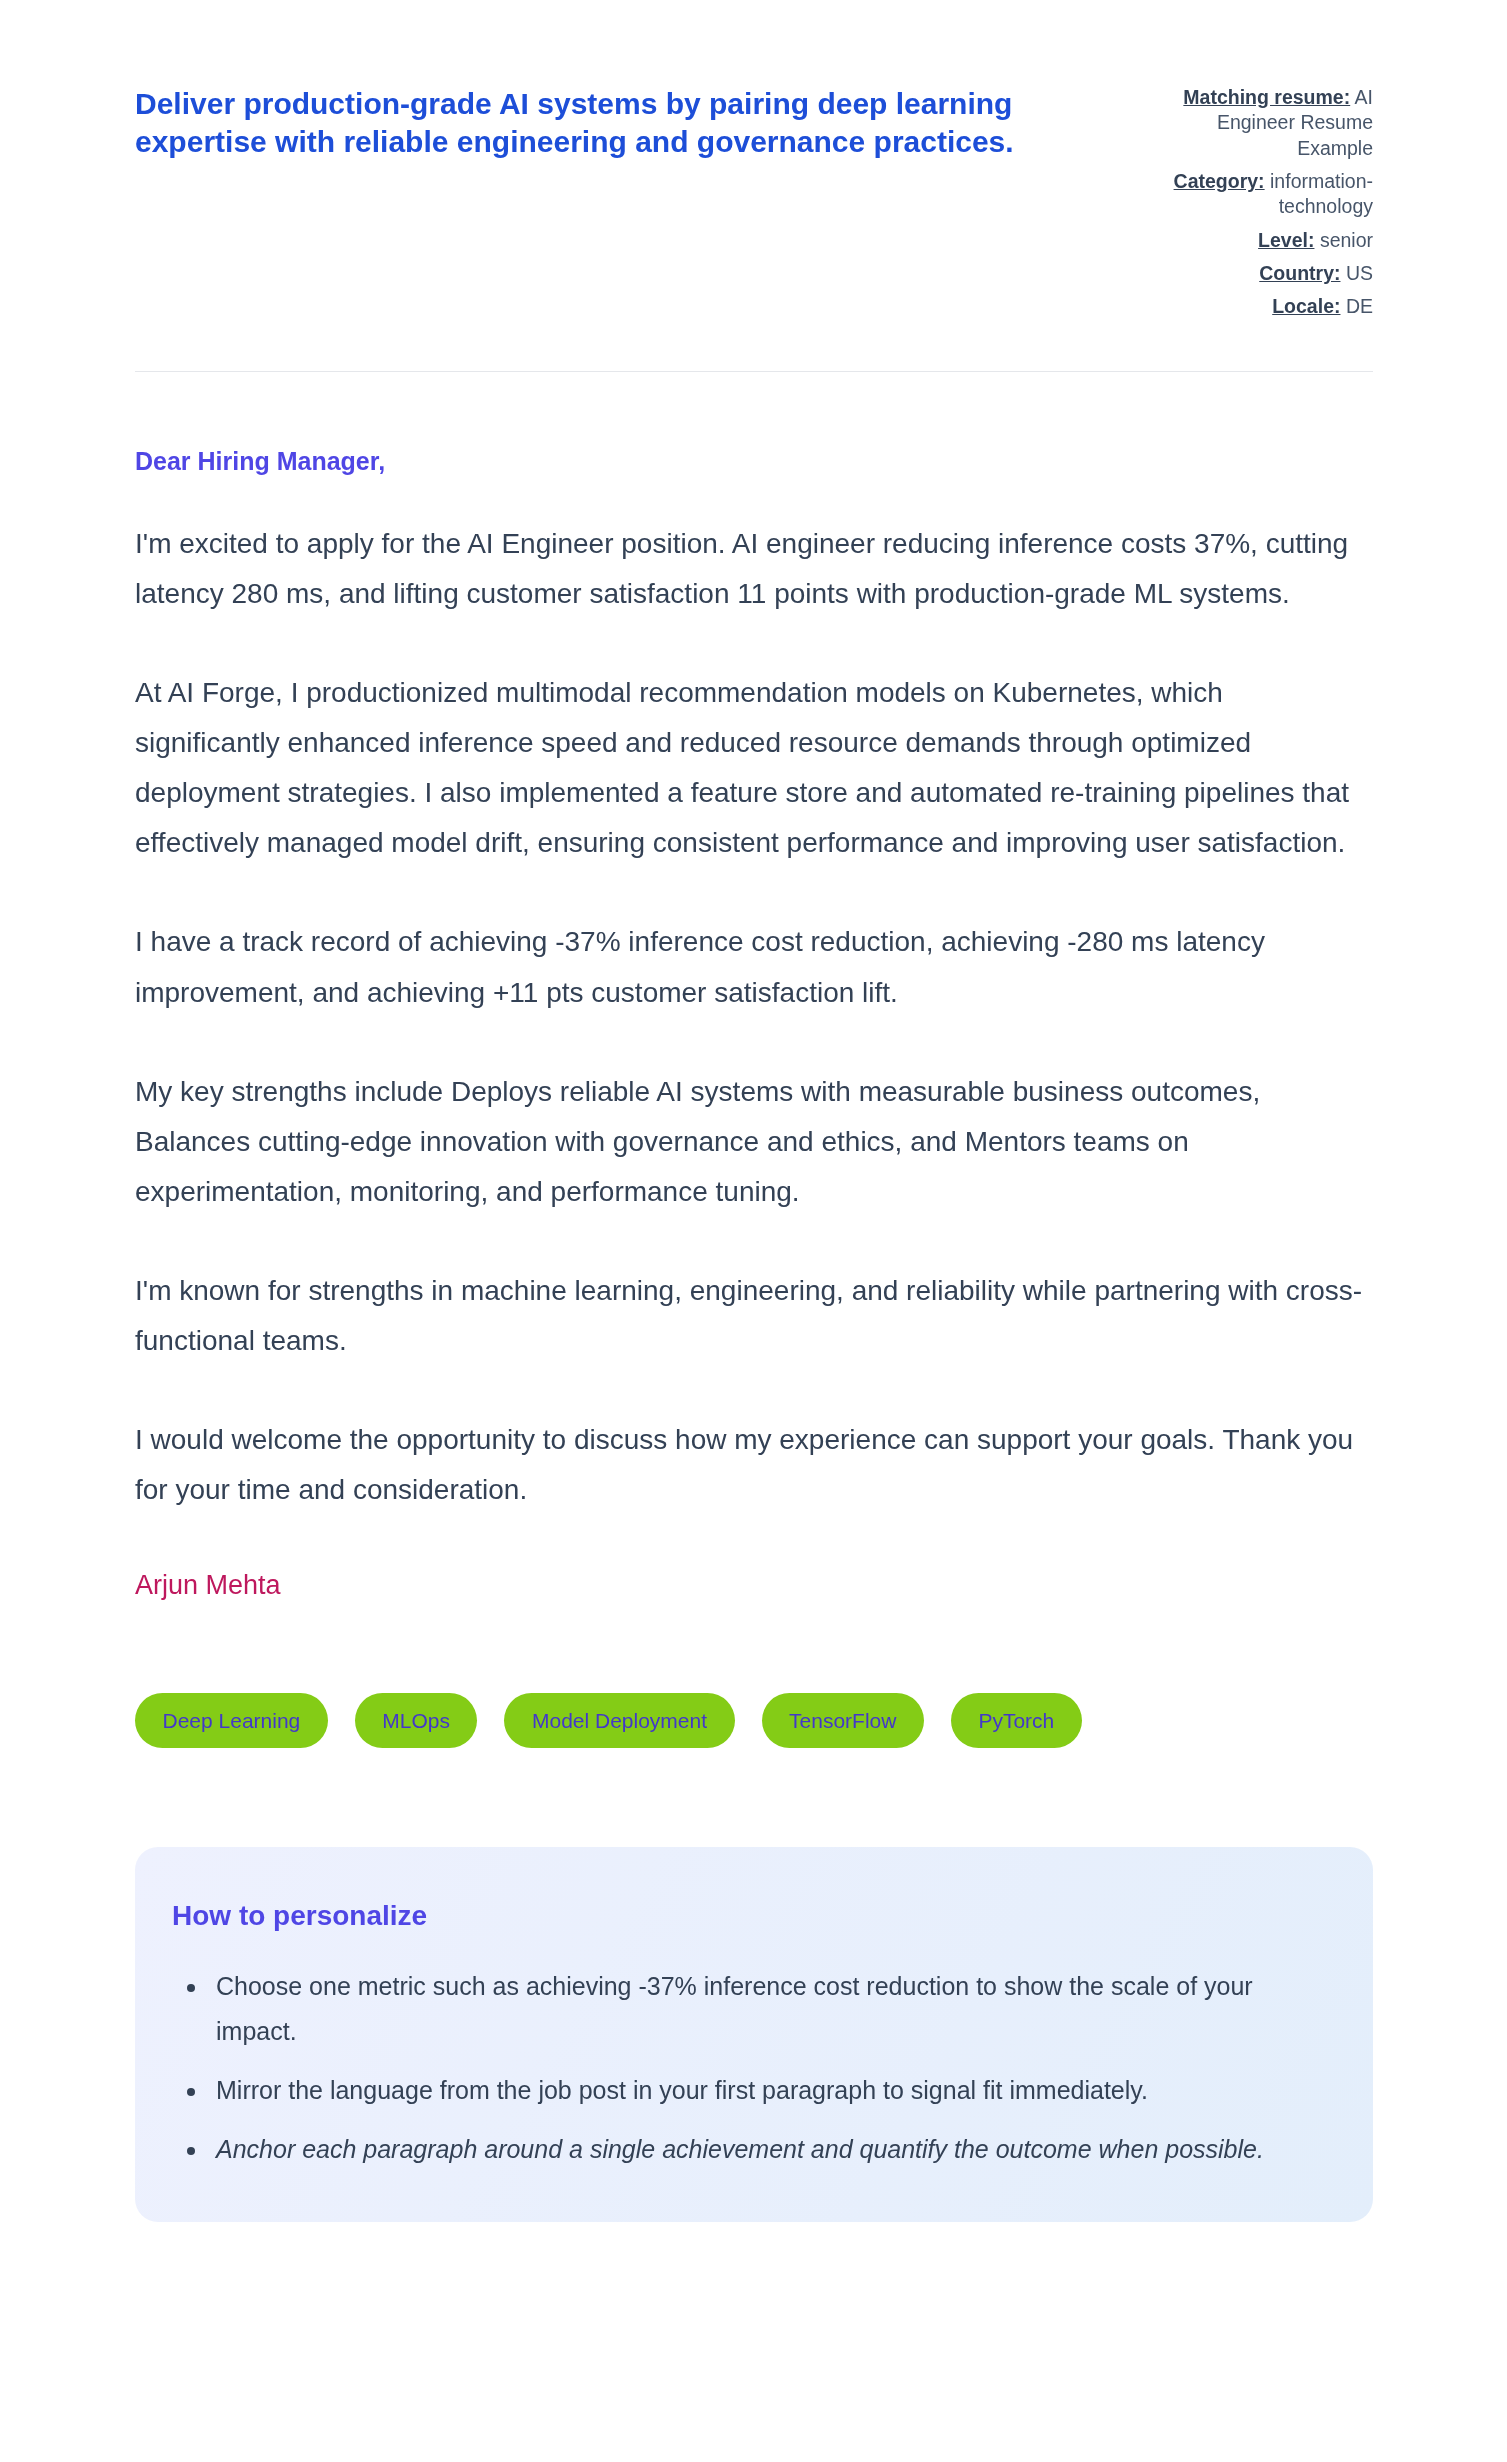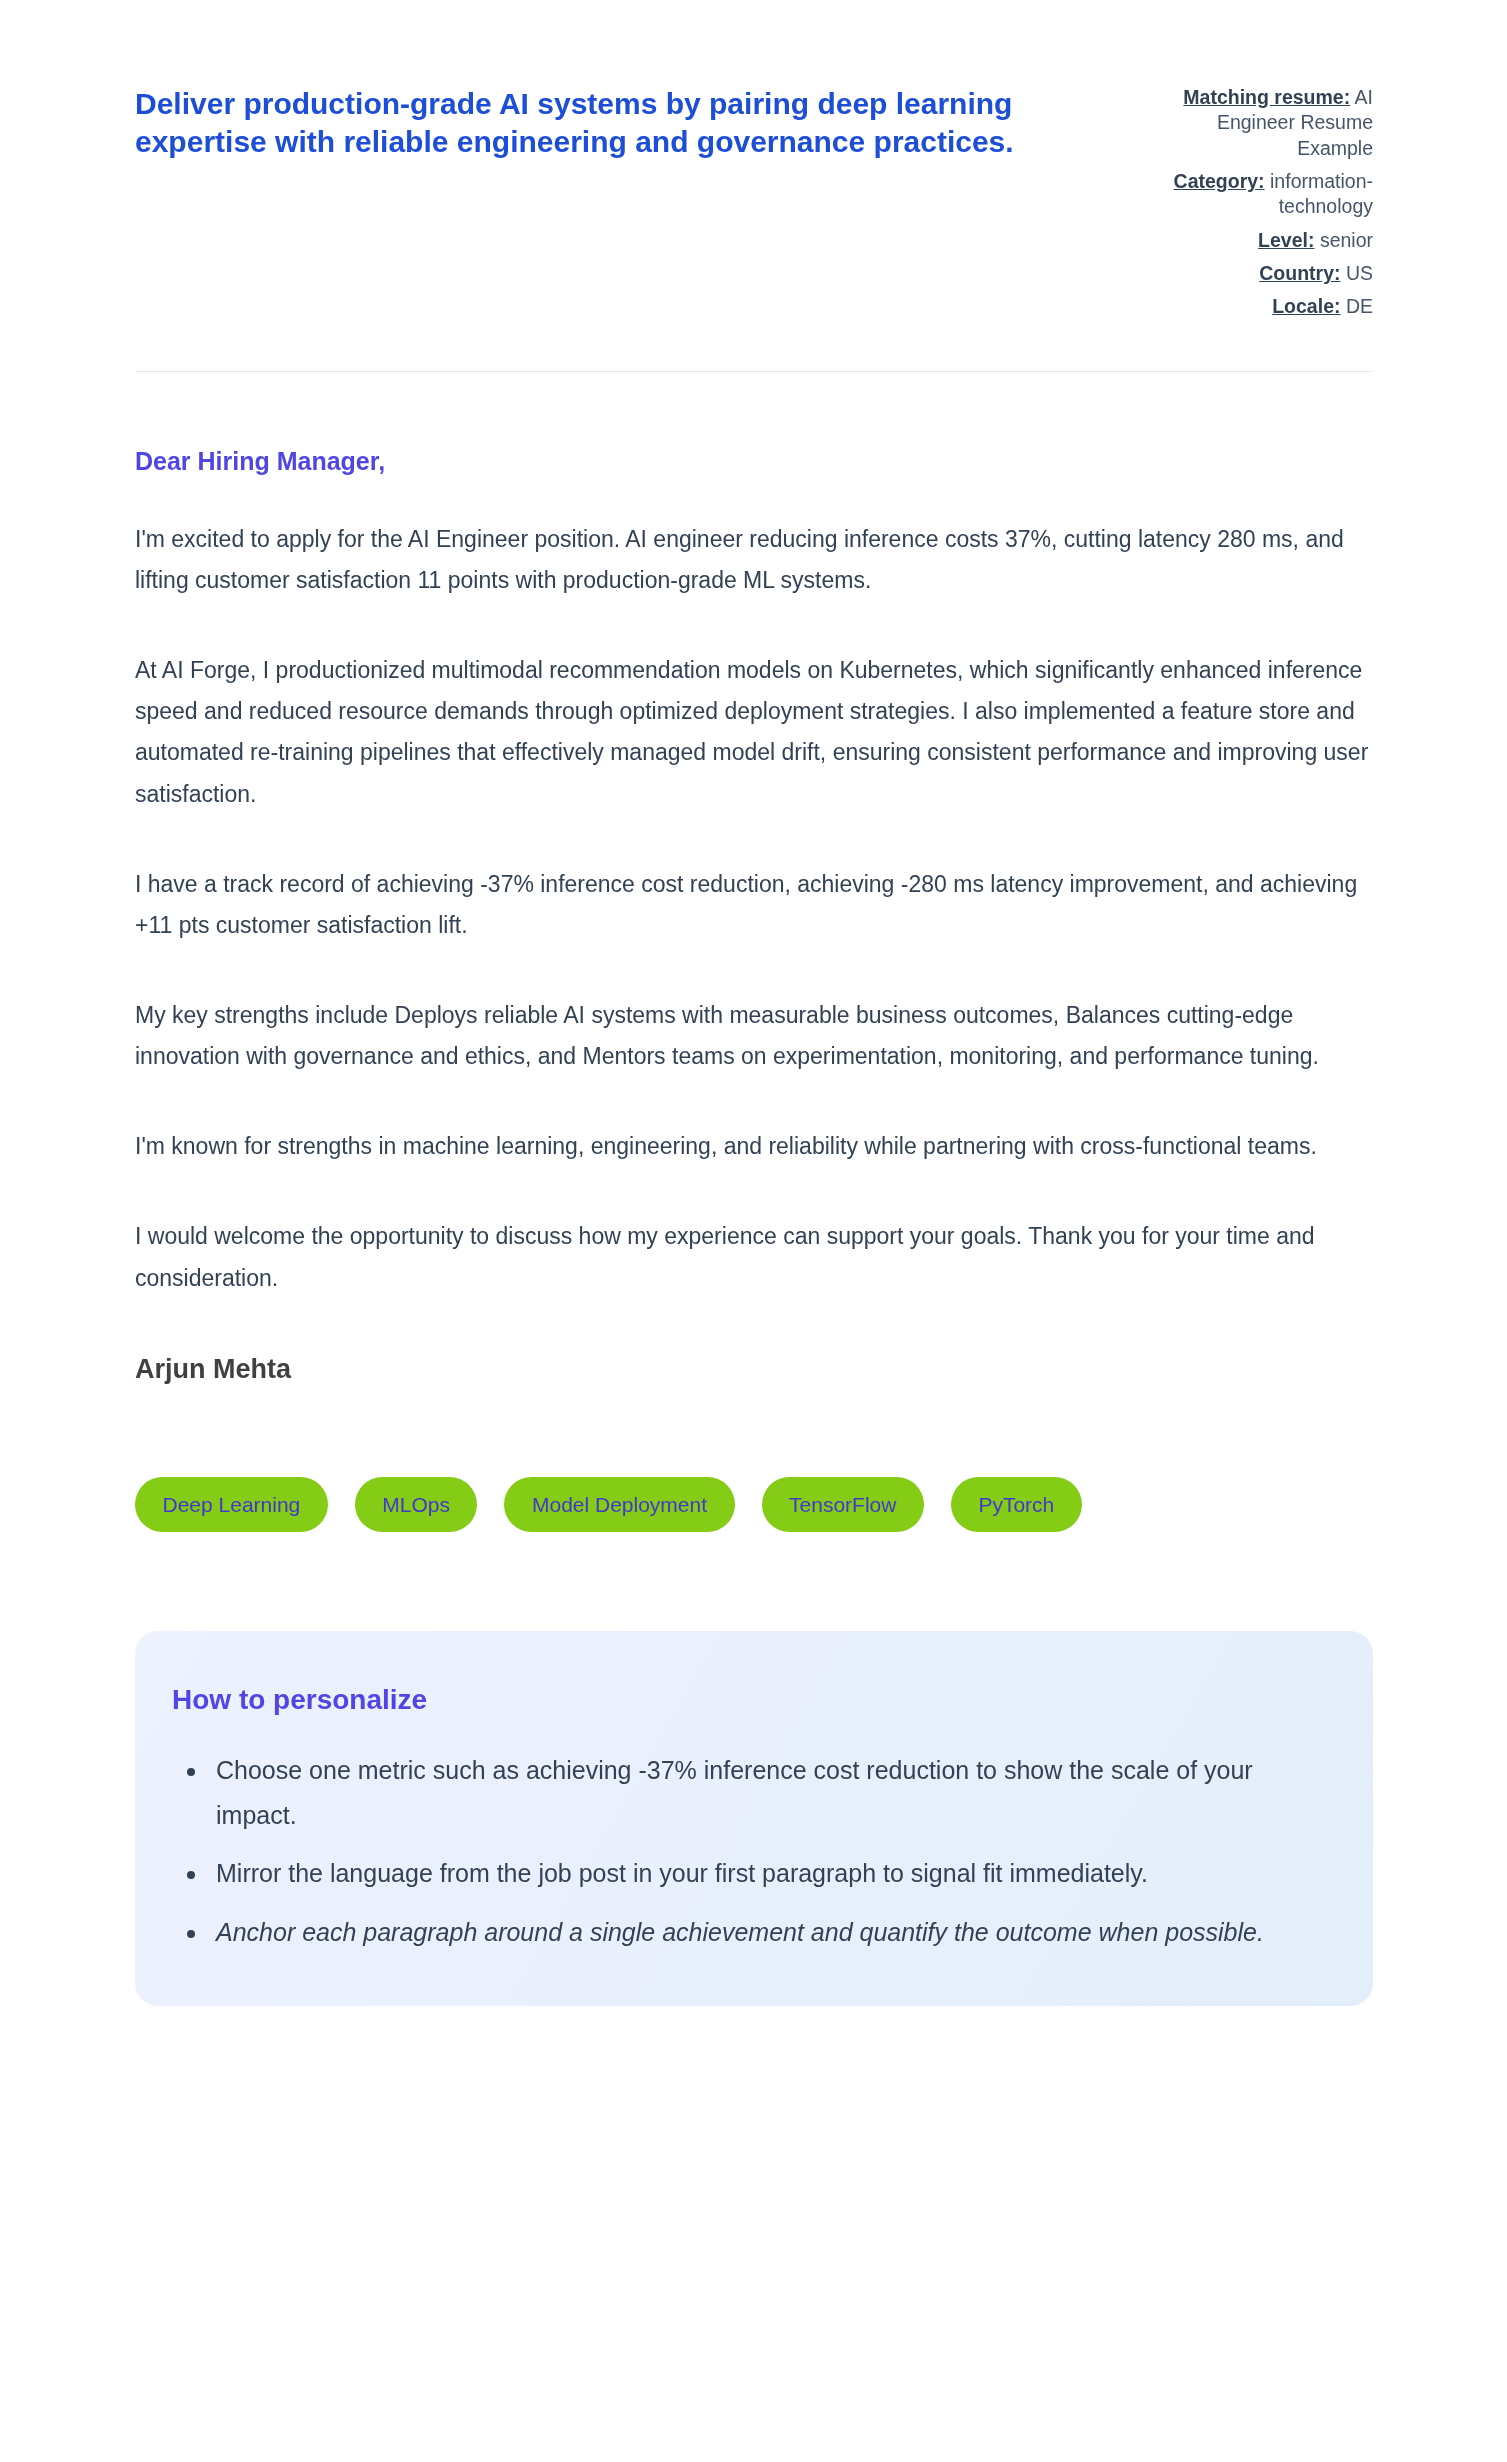--- a/index.html
+++ b/index.html
@@ -46,30 +46,30 @@
 
   
   .letter { padding-top: 75px; }
   .salutation {
     font-size: 25px;
     font-weight: 700;
     color: #4f46e5;
     margin-bottom: 43px;
   }
   .para {
-    font-size: 23px;
+    font-size: 28px;
     line-height: 1.79;
     color: #334155;
     margin-bottom: 49px;
   }
   .sig-name {
     margin-top: 55px;
     font-size: 27px;
-    font-weight: 700;
-    color: #404040;
+    font-weight: 400;
+    color: #be185d;
   }
   .sig-title {
     margin-top: 19.5px;
     font-size: 25px;
     color: #374151;
   }
 
   
   .tags { margin-top: 92px; display: flex; flex-wrap: wrap; gap: 27px; }
   .tag-pill {

